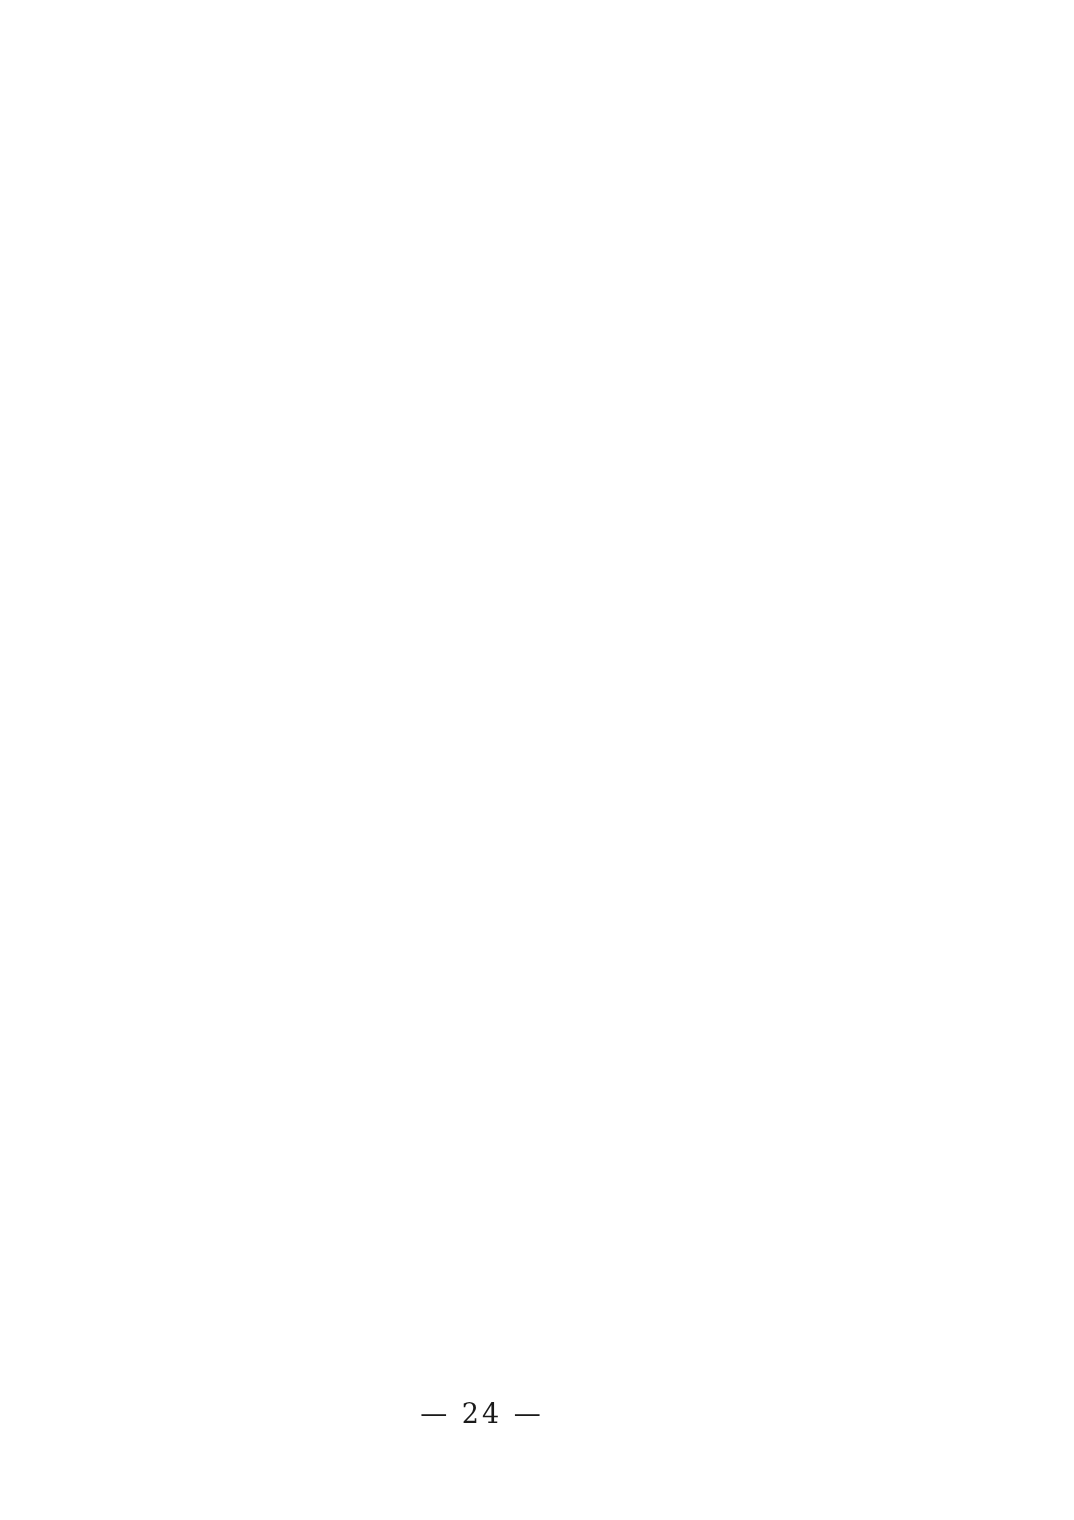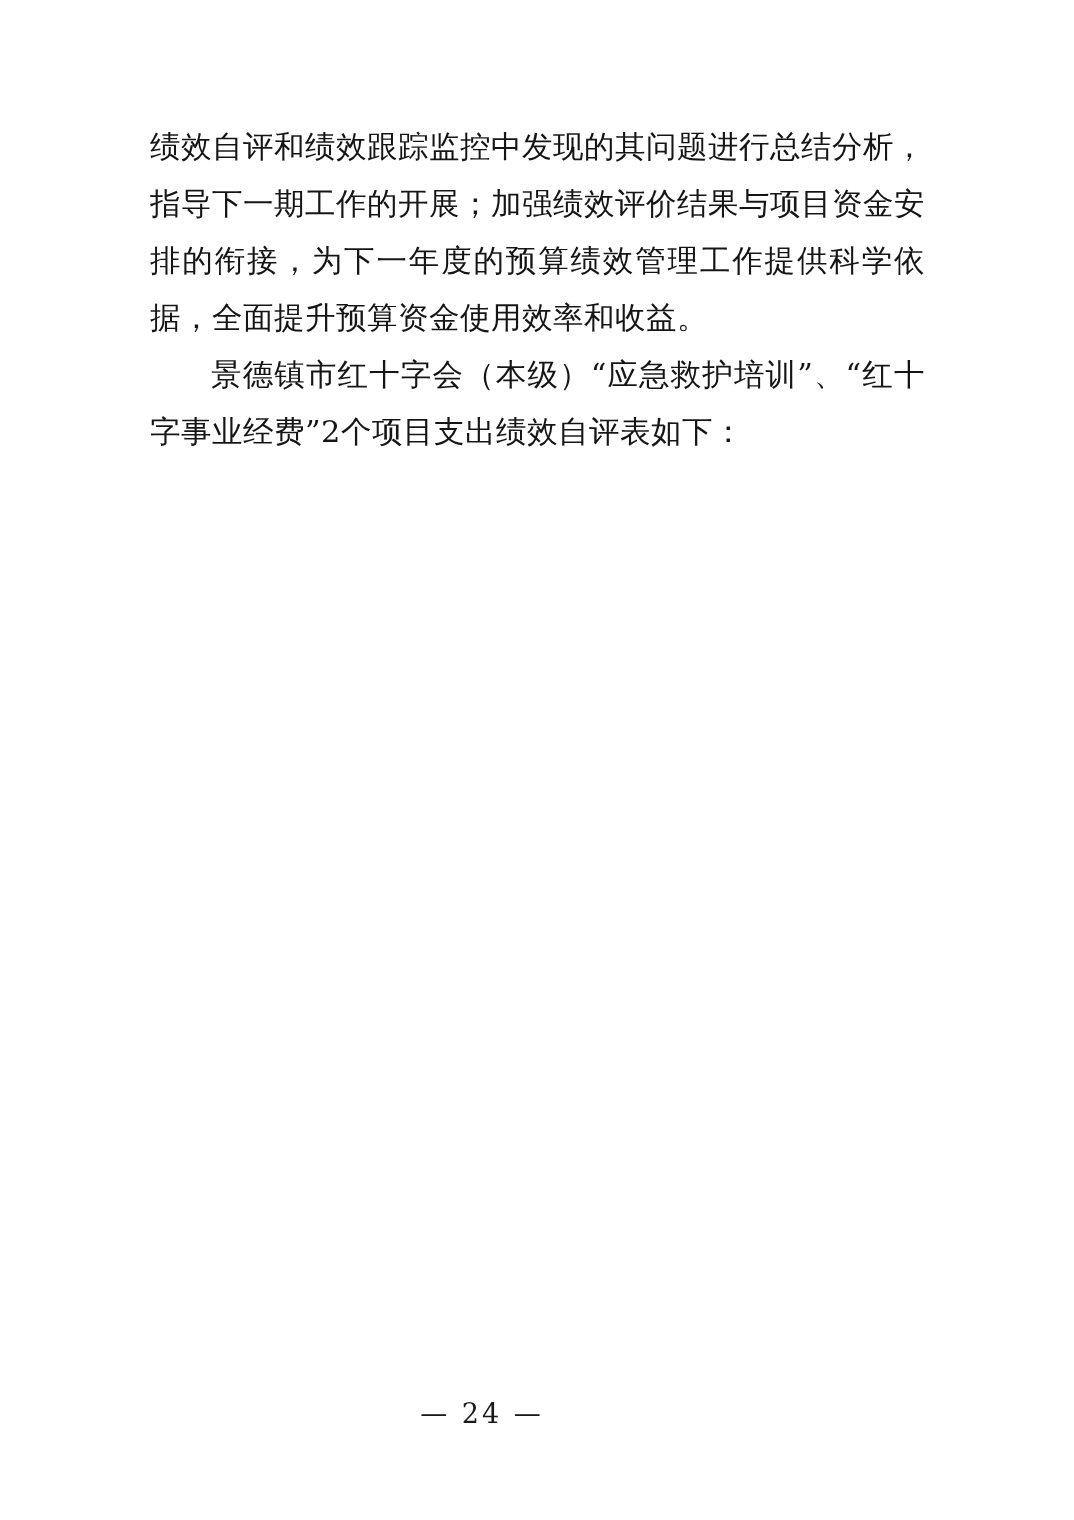--- a/index.html
+++ b/index.html
@@ -46,20 +46,16 @@
     color: #1a1a1a;
     letter-spacing: 3px;
     font-family: "DejaVu Serif", "Liberation Serif", serif;
   }
 </style>
 </head>
 <body>
 
 <div class="page">
 
-  <div class="body-area">
-    <p class="para">绩效自评和绩效跟踪监控中发现的其问题进行总结分析，指导下一期工作的开展；加强绩效评价结果与项目资金安排的衔接，为下一年度的预算绩效管理工作提供科学依据，全面提升预算资金使用效率和收益。</p>
-    <p class="para indent">景德镇市红十字会（本级）“应急救护培训”、“红十字事业经费”2个项目支出绩效自评表如下：</p>
-  </div>
 
   <div class="footer">— 24 —</div>
 
 </div>
 
 </body></html>

